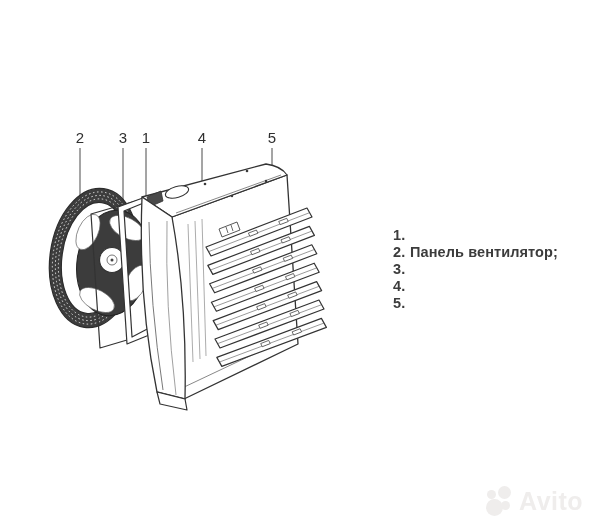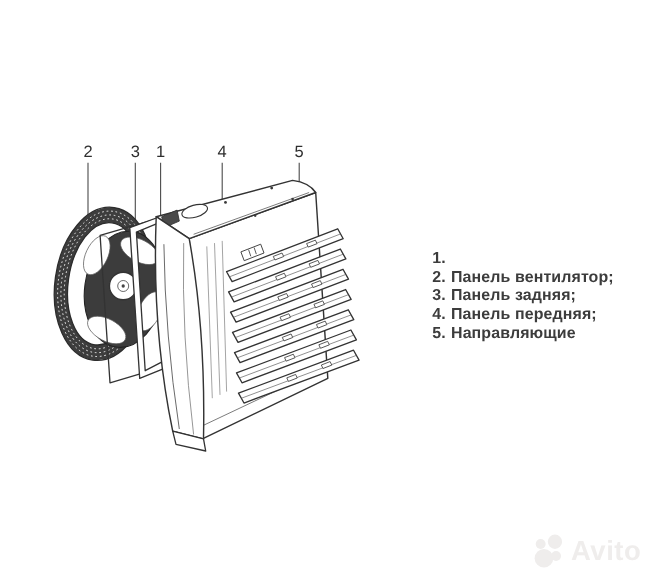--- a/index.html
+++ b/index.html
@@ -169,29 +169,26 @@
   <div class="legend">
     <div class="legend-row">
       <span class="num">1.</span>
     </div>
     <div class="legend-row">
       <span class="num">2.</span>
       <span class="lbl">Панель вентилятор;</span>
     </div>
     <div class="legend-row">
       <span class="num">3.</span>
-      <span class="lbl">Панель задняя;</span>
     </div>
     <div class="legend-row">
       <span class="num">4.</span>
-      <span class="lbl">Панель передняя;</span>
     </div>
     <div class="legend-row">
       <span class="num">5.</span>
-      <span class="lbl">Направляющие</span>
     </div>
   </div>
 
   <div class="watermark">
     <span class="wm-logo">
       <i class="wm-c1"></i>
         <i class="wm-c2"></i>
         <i class="wm-c3"></i>
         <i class="wm-c4"></i>
     </span>

